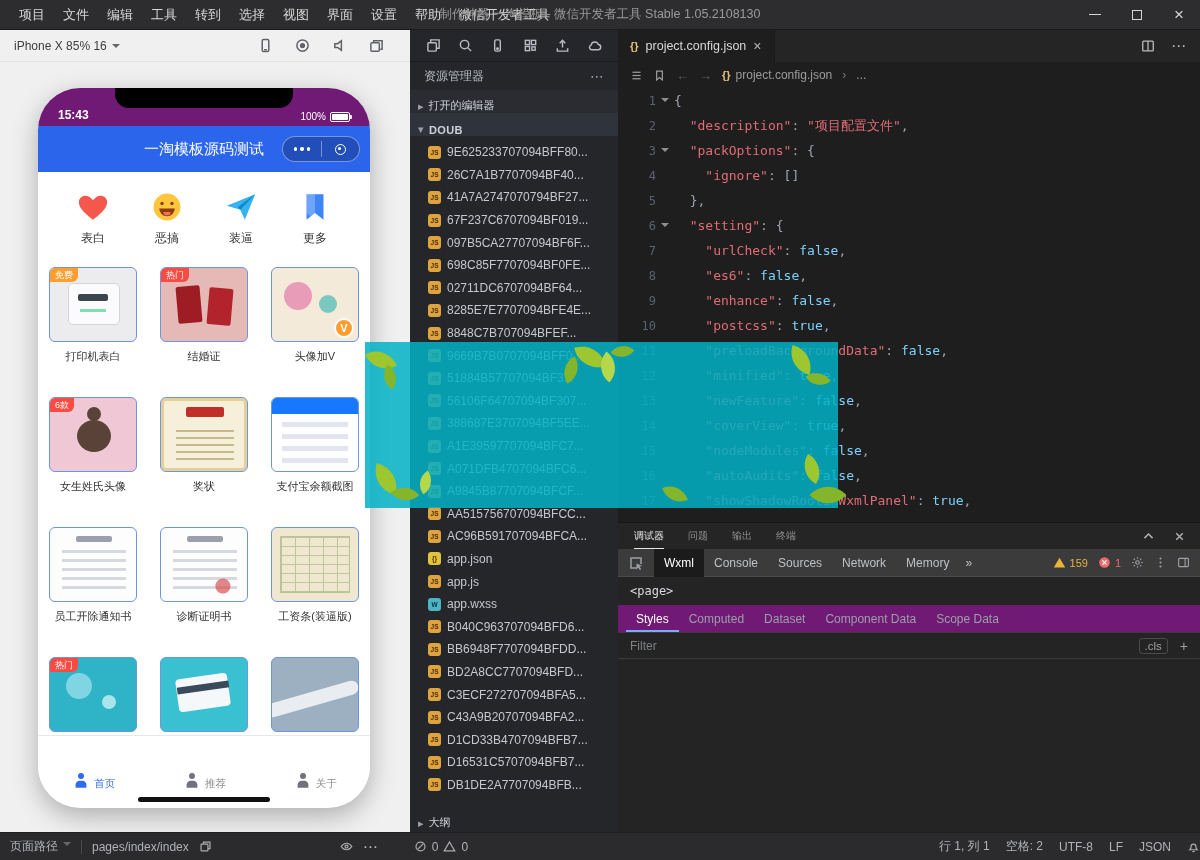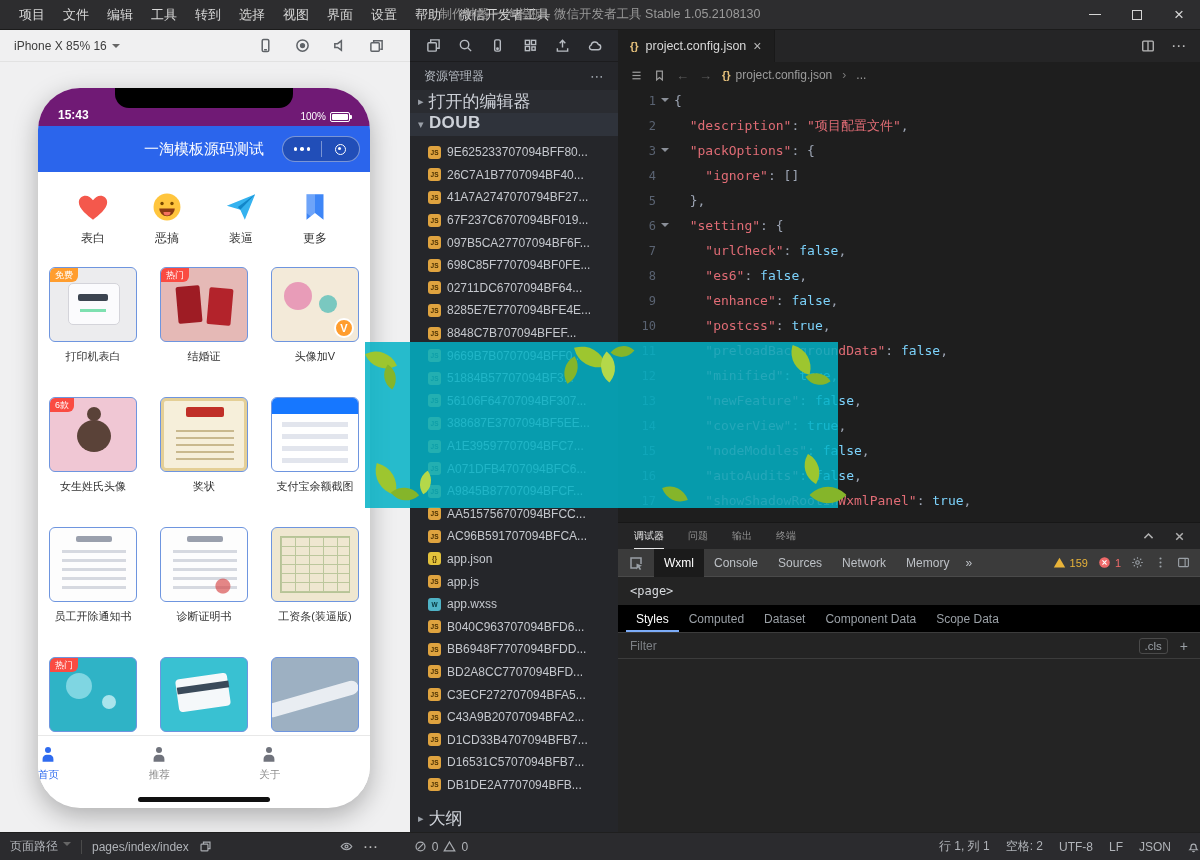--- a/index.html
+++ b/index.html
@@ -95,32 +95,32 @@
 .art-money{background:#2fb3c6}
 .art-money::before{left:16px;top:15px;width:26px;height:26px;border-radius:50%;background:#7fd6e2;box-shadow:30px 16px 0 -6px #a9e4ec}
 .art-bankcard{background:#39c1d2}
 .art-bankcard::before{left:16px;top:18px;width:52px;height:33px;border-radius:4px;background:#f5f8fa;transform:rotate(-8deg)}
 .art-bankcard::after{left:16px;top:26px;width:52px;height:7px;background:#3a4a5a;transform:rotate(-8deg)}
 .art-wing{background:#9db0c2}
 .art-wing::before{left:-8px;top:34px;width:96px;height:14px;border-radius:7px;background:#e9edf2;transform:rotate(-16deg)}
 
 #phone-tabbar{position:absolute;left:0;right:0;bottom:17px;height:56px;background:#fff;border-top:1px solid #e8e8e8;
  display:flex;z-index:6}
-.tb-item{flex:1;display:flex;flex-direction:column;align-items:flex-start;justify-content:center;gap:3px;color:#70737c}
+.tb-item{flex:1;display:flex;flex-direction:row;align-items:flex-end;justify-content:center;gap:3px;color:#70737c}
 .tb-item .tb-ic svg{width:20px;height:20px}
 .tb-lb{font-size:10.5px;color:#8a8a8a}
 .tb-item.active{color:#2f6bef}.tb-item.active .tb-lb{color:#2f6bef}
 .home-bar{position:absolute;left:50%;transform:translateX(-50%);bottom:6px;width:132px;height:5px;border-radius:3px;background:#101010;z-index:7}
 
 #explorer{position:absolute;left:410px;top:30px;width:208px;height:802px;background:#25262a;overflow:hidden}
 #mid-toolbar{height:32px;display:flex;align-items:center;justify-content:space-between;padding:0 16px;border-bottom:1px solid #1c1c1e}
 #mid-toolbar svg{width:15px;height:15px;stroke:#b8bcc2;fill:none;stroke-width:1.5}
 .exp-head{height:28px;display:flex;align-items:center;padding:0 14px;color:#b7bcc4;font-size:12px}
 .exp-head .more{margin-left:auto;color:#9aa0a8}.more::after{content:"⋯";font-size:14px}
-.sec{height:23px;display:flex;align-items:flex-start;padding:0 8px;font-size:17px;color:#cdd1d8;gap:5px}
+.sec{height:23px;display:flex;align-items:flex-end;padding:0 8px;font-size:11px;color:#cdd1d8;gap:5px}
 .sec.oe{background:#2a2c31}.sec.doub{background:#2f333b;font-weight:bold;letter-spacing:.4px}
 .sec .tri::after{content:"▸";color:#9aa0a8;font-size:11px}
 .sec .tri.down::after{content:"▾"}
 #file-list{padding-top:5px}
 .frow{height:22.6px;display:flex;align-items:center;padding-left:18px;gap:6px;cursor:default}
 .fname{color:#c5c8ce;font-size:12px;white-space:nowrap;overflow:hidden;text-overflow:ellipsis;padding-right:6px}
 .ficon{width:13px;height:13px;border-radius:3px;flex:none;display:flex;align-items:center;justify-content:center;
  font-size:6.5px;font-weight:bold;color:#4a3000}
 .ficon.js{background:#dfa33f}.ficon.js::after{content:"JS"}
 .ficon.json{background:#e3c23c}.ficon.json::after{content:"{}"}
@@ -162,21 +162,21 @@
 .insp svg{width:16px;height:16px;stroke:#9aa0a6;fill:none;stroke-width:1.5}
 .vtab{padding:0 10px;line-height:28px;font-size:12px;color:#bdc1c6}
 .vtab.active{background:#1b1b1b;color:#fff}
 .ovfl{color:#bdc1c6;padding:0 6px}.ovfl::after{content:"»"}
 .dt-right{margin-left:auto;display:flex;align-items:center;gap:10px;padding-right:10px}
 .cnt{display:flex;align-items:center;gap:4px;font-size:11px}
 .cnt.warn{color:#e8b339}.cnt.err{color:#ef6a6a}
 .dt-right svg{width:13px;height:13px}
 #wxml-tree{height:28px;display:flex;align-items:center;padding-left:12px;
  font-family:"DejaVu Sans Mono","Liberation Mono",monospace;font-size:12px;color:#d7dade}
-#styles-tabs{height:28px;background:#000000;border-bottom:1px solid #3c3c3c;display:flex;align-items:stretch;padding-left:8px}
+#styles-tabs{height:28px;background:#701a75;border-bottom:1px solid #3c3c3c;display:flex;align-items:stretch;padding-left:8px}
 .stab{padding:0 10px;display:flex;align-items:center;font-size:12px;color:#9aa0a6}
 .stab.active{color:#fff;box-shadow:inset 0 -2px 0 #7cacf8}
 #filter-row{height:26px;display:flex;align-items:center;padding:0 12px;border-bottom:1px solid #3c3c3c}
 .filter-txt{color:#7d8085;font-size:12px}
 .cls-lb{margin-left:auto;color:#9aa0a6;font-size:11.5px;border:1px solid #4a4a4a;border-radius:3px;padding:1px 5px}
 .plus{color:#9aa0a6;font-size:14px;margin-left:12px}.plus::after{content:"+"}
 
 #statusbar{position:absolute;left:0;top:832px;width:1200px;height:28px;background:#2b2b2e;border-top:1px solid #1f1f1f;
  display:flex;align-items:center;color:#b0b3b8;font-size:12px;z-index:20}
 #statusbar svg{width:13px;height:13px;stroke:#a8abb0;fill:none;stroke-width:1.5}

